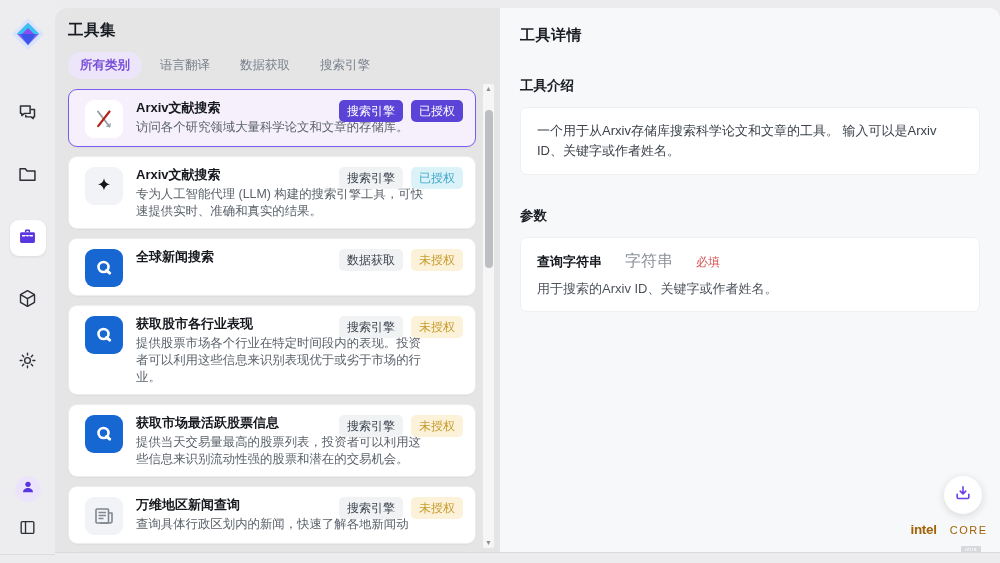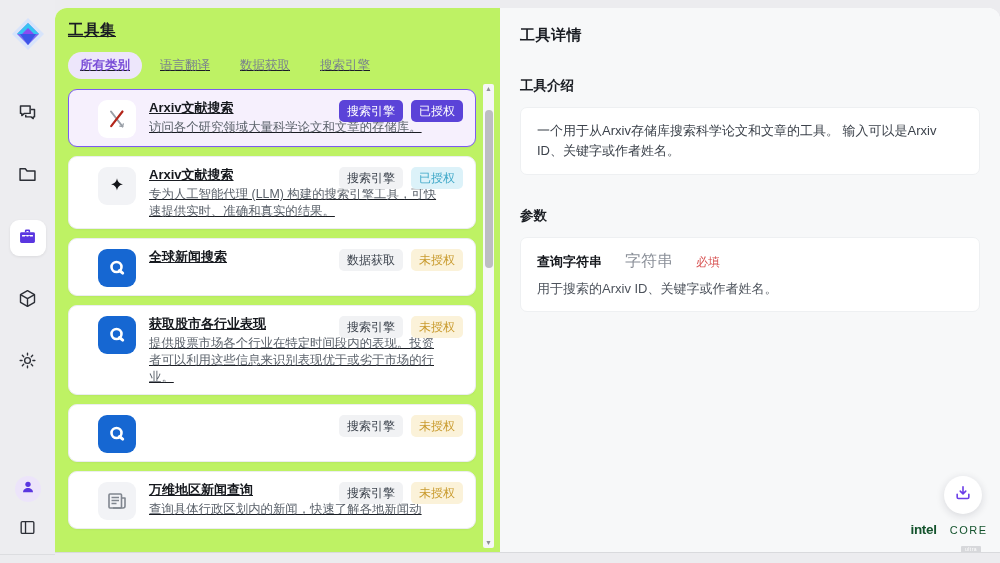--- a/index.html
+++ b/index.html
@@ -23,29 +23,29 @@
   .rail-bottom { position:absolute; bottom:12px; left:0; width:55px; display:flex; flex-direction:column; align-items:center; gap:14px; }
   .avatar-circle { width:26px; height:26px; border-radius:50%; background:#ece4fa; display:flex; align-items:center; justify-content:center; }
   
   .window {
     position:absolute; left:55px; top:8px; right:0; height:545px;
     background:#ffffff; border-radius:12px 12px 0 0; overflow:hidden;
     border-bottom:1px solid #d9dadd;
     display:flex;
   }
   
-  .list-pane { width:445px; height:100%; background:#bef264; padding:12px 24px 0 13px; position:relative; overflow:hidden;text-decoration:underline; }
+  .list-pane { width:445px; height:100%; background:#e5e5e5; padding:12px 24px 0 13px; position:relative; overflow:hidden; }
   .list-title { font-size:15.5px; font-weight:700; letter-spacing:.5px; }
   .tabs { display:flex; align-items:center; gap:6px; margin-top:11px; margin-bottom:10px; }
   .tab { font-size:12.5px; padding:5px 12px; border-radius:14px; color:#79818d; cursor:pointer; white-space:nowrap; }
   .tab.active { background:#ede6fb; color:#7a4fd8; font-weight:700;text-align:center; }
   .cards { display:flex; flex-direction:column; gap:9px; }
   .tool-card {
     position:relative; background:#fff; border:1px solid #ebedf0; border-radius:9px;
-    padding:8px 12px 8px 29px; display:flex; gap:13px; cursor:pointer;
+    padding:8px 12px 8px 16px; display:flex; gap:13px; cursor:pointer;
     box-shadow:0 1px 2px rgba(20,22,30,.04);
   }
   .tool-card.selected { background:#f6f0fd; border:1.5px solid #7c5cf0; }
   .tool-icon {
     width:38px; height:38px; border-radius:9px; background:#f2f3f6; flex:0 0 38px;
     display:flex; align-items:center; justify-content:center; margin-top:2px;
   }
   .tool-card.selected .tool-icon { background:#ffffff; }
   .tool-icon.blue { background:#1667d2; }
   .tool-body { padding-top:1px; }
@@ -74,21 +74,21 @@
   .param-type { font-size:16px; color:#8a8f98; }
   .param-required { font-size:12px; color:#d85454; }
   .param-desc { font-size:13px; color:#4d535c; margin-top:8px; }
   
   .fab {
     position:absolute; right:18px; top:468px; width:38px; height:38px; border-radius:50%;
     background:#ffffff; box-shadow:0 2px 8px rgba(30,30,50,.14); display:flex;
     align-items:center; justify-content:center; cursor:pointer;
   }
   .brand { position:absolute; right:12px; top:514px; width:78px; text-align:center; }
-  .brand-row { display:flex; align-items:baseline; justify-content:center; gap:13px; color:#14532d; }
+  .brand-row { display:flex; align-items:baseline; justify-content:center; gap:13px; color:#a16207; }
   .brand-intel { font-size:13.5px; font-weight:700; letter-spacing:-.3px; }
   .brand-core { font-size:11px; font-weight:400; letter-spacing:1.5px; }
   .brand-ultra {
     display:inline-block; margin-left:44px; margin-top:1px; background:#d7d8db; color:#ffffff;
     font-size:5px; line-height:7px; padding:0 4px; border-radius:1px; letter-spacing:.5px;
   }
 </style>
 </head>
 <body>
 
@@ -237,20 +237,24 @@
       <span class="badge auth-no">未授权</span>
     </div>
   </div>
         <div class="tool-card">
     <div class="tool-icon blue">
             <svg width="24" height="24" viewBox="0 0 24 24" fill="none">
               <circle cx="11.5" cy="11" r="5" stroke="#ffffff" stroke-width="2.6"></circle>
               <path d="M14.5 14.5l3.2 2.6" stroke="#ffffff" stroke-width="3" stroke-linecap="round"></path>
             </svg>
           </div>
+    <div class="tool-body">
+      <div class="tool-title">获取市场最活跃股票信息</div>
+      <div class="tool-desc">提供当天交易量最高的股票列表，投资者可以利用这些信息来识别流动性强的股票和潜在的交易机会。</div>
+    </div>
     <div class="tool-badges">
       <span class="badge cat-neutral">搜索引擎</span>
       <span class="badge auth-no">未授权</span>
     </div>
   </div>
         <div class="tool-card">
     <div class="tool-icon">
             <svg width="24" height="24" viewBox="0 0 24 24" fill="none" stroke="#80868f" stroke-width="1.6" stroke-linejoin="round">
               <rect x="4" y="5" width="12.5" height="14" rx="1"></rect>
               <path d="M16.5 9h3.5v8a2 2 0 0 1-2 2H8"></path>

